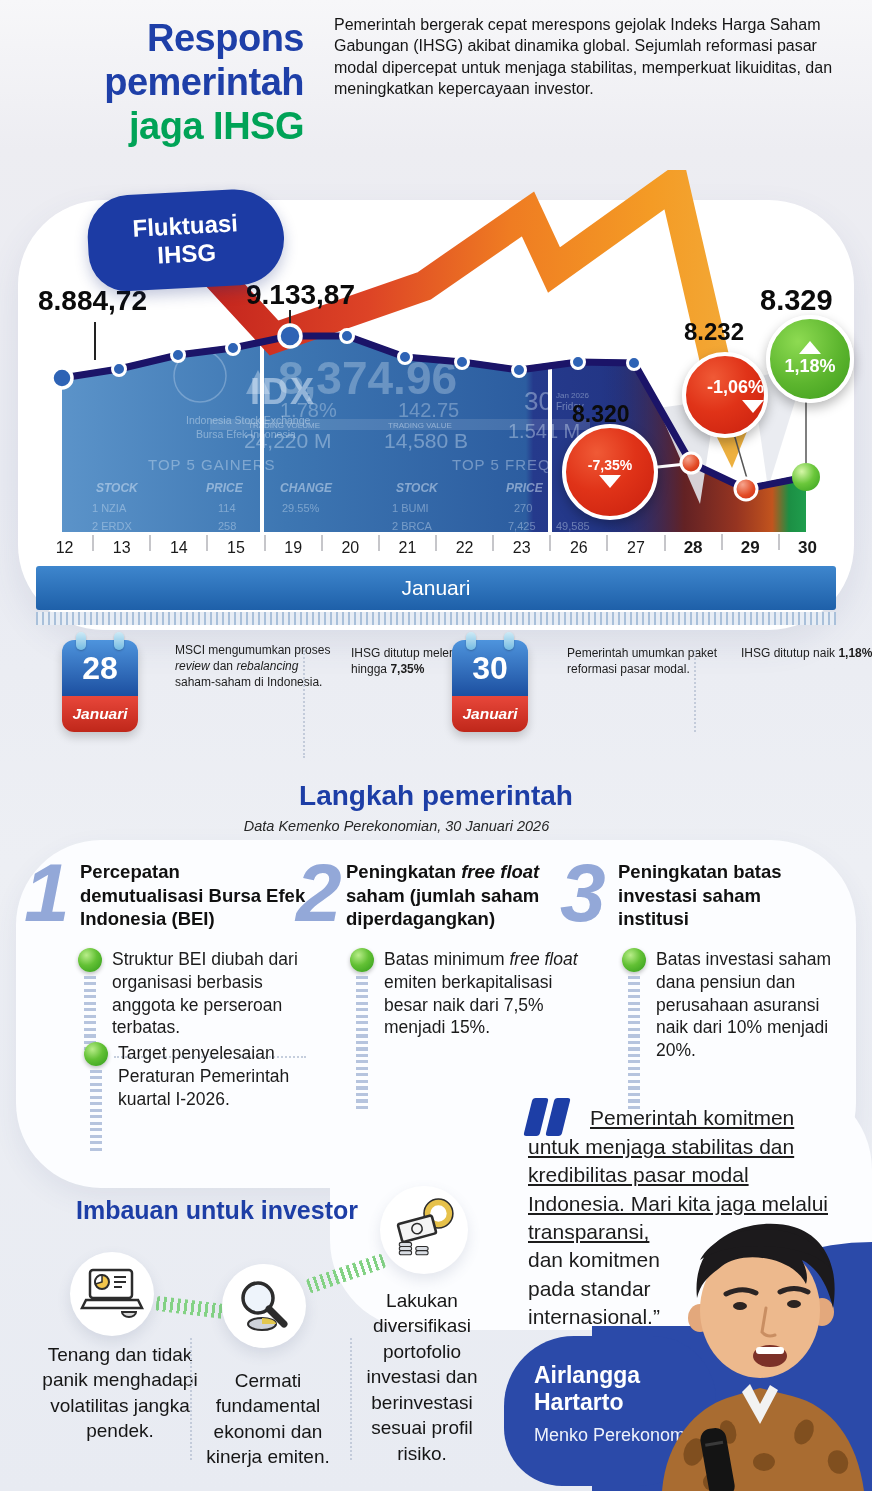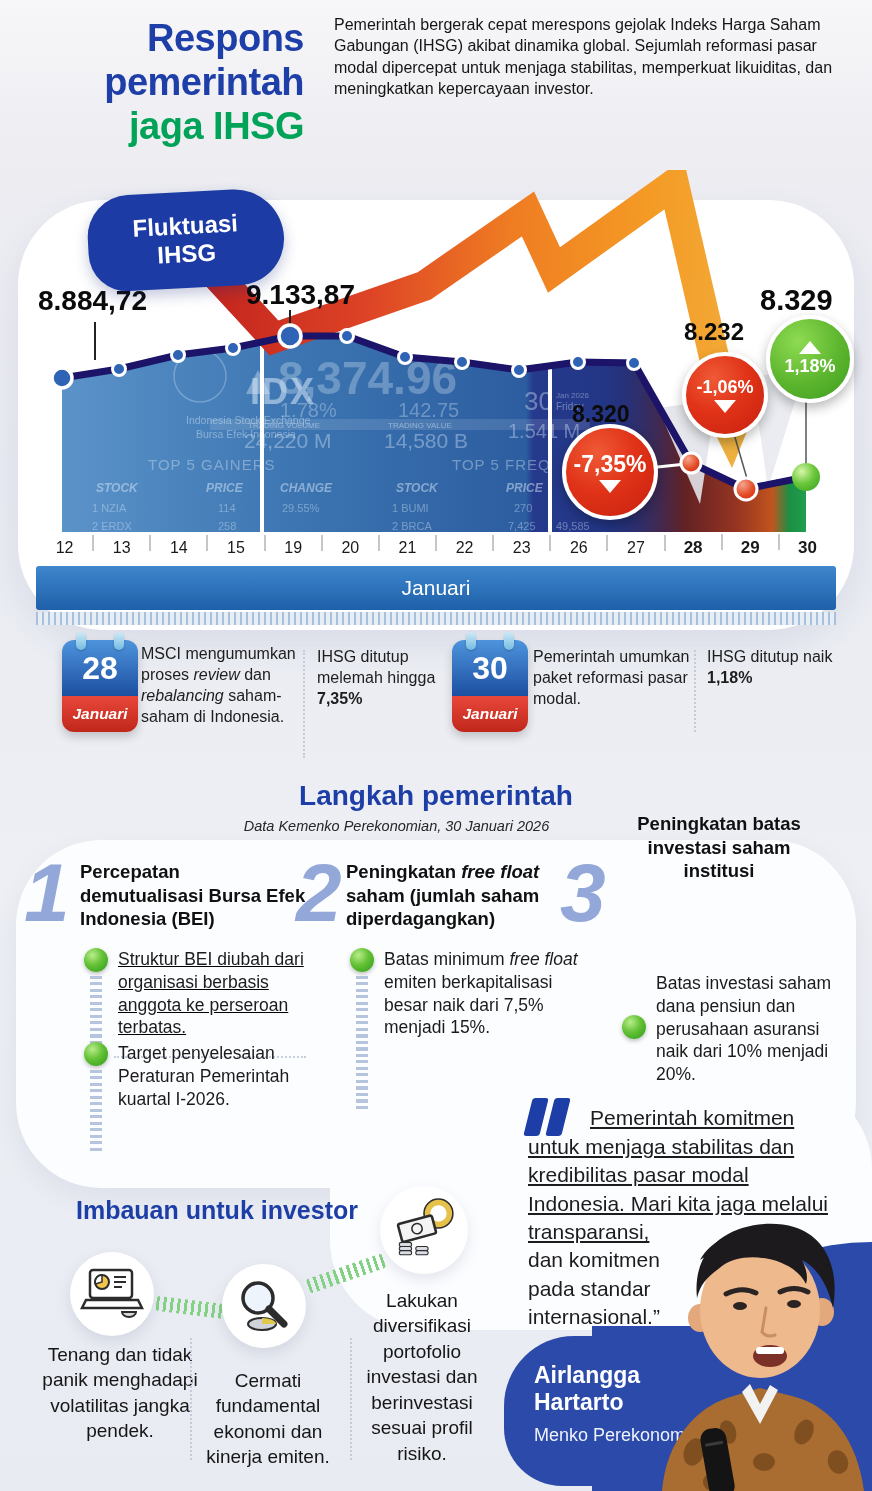--- a/index.html
+++ b/index.html
@@ -25,22 +25,22 @@
   .bt{fill:#d9e8f7;}
   .vlabel{fill:#0b0b0b;font-weight:bold;}
 
   .badge{position:absolute;border-radius:50%;border:4px solid #fff;display:flex;
     flex-direction:column;align-items:center;justify-content:center;gap:2px;
     box-shadow:0 5px 12px rgba(0,0,0,.28);color:#fff;font-weight:bold;}
   .badge.red{background:radial-gradient(circle at 35% 28%,#f05a36 0%,#e03318 45%,#c81f0e 100%);}
   .badge.green{background:radial-gradient(circle at 35% 28%,#8edb52 0%,#5cb52e 55%,#3d9c1c 100%);}
   .tri-down{width:0;height:0;border-left:11px solid transparent;border-right:11px solid transparent;border-top:13px solid #fff;}
   .tri-up{width:0;height:0;border-left:11px solid transparent;border-right:11px solid transparent;border-bottom:13px solid #fff;}
-  #badge28{left:562px;top:424px;width:88px;height:88px;font-size:23px;}
-  #badge29{left:682px;top:352px;width:78px;height:78px;font-size:18px;}
+  #badge28{left:562px;top:424px;width:88px;height:88px;font-size:14px;}
+  #badge29{left:682px;top:352px;width:78px;height:78px;font-size:18px;align-items:flex-end;}
   #badge30{left:766px;top:315px;width:80px;height:80px;font-size:18px;}
 
   #axis-dates{left:36px;top:533px;width:800px;height:30px;background:#ffffff;display:flex;align-items:center;}
   .date-cell{flex:1;text-align:center;font-size:16px;color:#1a1a1a;position:relative;}
   .date-cell::after{content:'';position:absolute;right:-1px;top:-4px;width:2px;height:16px;background:#c6c6ca;}
   .date-cell:last-child::after{display:none;}
   .date-cell.bold{font-weight:bold;font-size:17px;}
   #month-bar{left:36px;top:566px;width:800px;height:44px;border-radius:3px;
     background:linear-gradient(180deg,#3e86cd,#1e60a9);color:#fff;font-size:21px;
     display:flex;align-items:center;justify-content:center;}
@@ -50,54 +50,54 @@
   
   .cal{position:absolute;width:76px;height:92px;border-radius:12px;box-shadow:0 5px 10px rgba(0,0,0,.18);}
   .cal-top{height:56px;background:linear-gradient(180deg,#4e94dd,#1c4fa0);border-radius:12px 12px 0 0;
     color:#fff;font-weight:bold;font-size:32px;display:flex;align-items:center;justify-content:center;}
   .cal-bottom{height:36px;background:linear-gradient(180deg,#e8473a,#bf271a);border-radius:0 0 12px 12px;
     color:#fff;font-weight:bold;font-style:italic;font-size:15.5px;display:flex;align-items:center;justify-content:center;}
   .cal-clip{position:absolute;top:-8px;width:10px;height:18px;border-radius:5px;
     background:linear-gradient(180deg,#cdeaf6,#74bbe2);box-shadow:0 1px 2px rgba(0,0,0,.25);}
   .clip-l{left:14px;} .clip-r{right:14px;}
   #calA{left:62px;top:640px;} #calB{left:452px;top:640px;}
-  .ev-text{position:absolute;font-size:16px;line-height:1.32;color:#1d1d1d;}
+  .ev-text{position:absolute;font-size:12px;line-height:1.32;color:#1d1d1d;margin-left:34px;}
   #evA1{left:141px;top:643px;width:162px;}
   #evA2{left:317px;top:646px;width:130px;}
   #evB1{left:533px;top:646px;width:162px;}
   #evB2{left:707px;top:646px;width:142px;}
   .ev-sep{position:absolute;border-left:2px dotted #c3cbda;}
   #sepA{left:303px;top:650px;height:108px;}
   #sepB{left:694px;top:650px;height:82px;}
 
   
   #steps-blob{left:16px;top:840px;width:840px;height:348px;background:#fcfdff;border-radius:85px;
     box-shadow:0 10px 26px rgba(70,80,130,.08);}
   #quote-blob{left:330px;top:1080px;width:542px;height:250px;background:#fcfdff;border-radius:90px 90px 0 90px;}
   #steps-title{left:0;top:780px;width:872px;text-align:center;font-size:28px;font-weight:bold;color:#1d3ea6;}
   #steps-source{left:0;top:818px;width:793px;text-align:center;font-size:14.5px;font-style:italic;color:#262626;}
   .step-num{position:absolute;font-size:82px;font-weight:bold;font-style:italic;color:#93a8d8;line-height:1;}
   #num1{left:24px;top:852px;} #num2{left:296px;top:852px;} #num3{left:560px;top:852px;}
   .step-head{position:absolute;font-size:18.5px;font-weight:bold;color:#101010;line-height:1.28;}
   #head1{left:80px;top:860px;width:228px;}
   #head2{left:346px;top:860px;width:214px;}
-  #head3{left:618px;top:812px;width:202px;text-align:center;}
+  #head3{left:618px;top:860px;width:202px;}
   .bullet{position:absolute;display:flex;align-items:stretch;}
   .rail{width:28px;display:flex;flex-direction:column;align-items:center;flex:none;}
   .sphere{width:24px;height:24px;border-radius:50%;flex:none;
     background:radial-gradient(circle at 35% 30%,#b9ed8a 0%,#63c135 45%,#2f9a1a 100%);
     box-shadow:0 2px 4px rgba(0,0,0,.25);}
   .tail{width:12px;flex:1;margin-top:4px;
     background:repeating-linear-gradient(180deg,#b6c4de 0,#b6c4de 3px,transparent 3px,transparent 6.5px);}
   .bullet-text{font-size:17.5px;line-height:1.3;color:#1b1b1b;margin-left:8px;}
-  #bullet1a{left:82px;top:948px;width:238px;height:102px;text-decoration:underline;}
+  #bullet1a{left:76px;top:948px;width:238px;height:102px;}
   #divider1{left:114px;top:1056px;width:192px;border-top:2px dotted #c5cedd;}
   #bullet1b{left:82px;top:1042px;width:238px;height:112px;}
   #bullet2{left:348px;top:948px;width:232px;height:162px;}
-  #bullet3{left:620px;top:948px;width:228px;height:162px;align-items:center;}
+  #bullet3{left:620px;top:948px;width:228px;height:162px;}
 
   
   #advice-title{left:76px;top:1196px;width:420px;font-size:25px;font-weight:bold;color:#1d3ea6;}
   .adv-circle{position:absolute;border-radius:50%;background:#fff;
     box-shadow:0 6px 14px rgba(80,90,130,.14);display:flex;align-items:center;justify-content:center;}
   #advc1{left:70px;top:1252px;width:84px;height:84px;}
   #advc2{left:222px;top:1264px;width:84px;height:84px;}
   #advc3{left:380px;top:1186px;width:88px;height:88px;}
   .adv-conn{position:absolute;height:15px;border-radius:3px;
     background:repeating-linear-gradient(90deg,#83d284 0,#83d284 3px,transparent 3px,transparent 7px);}

